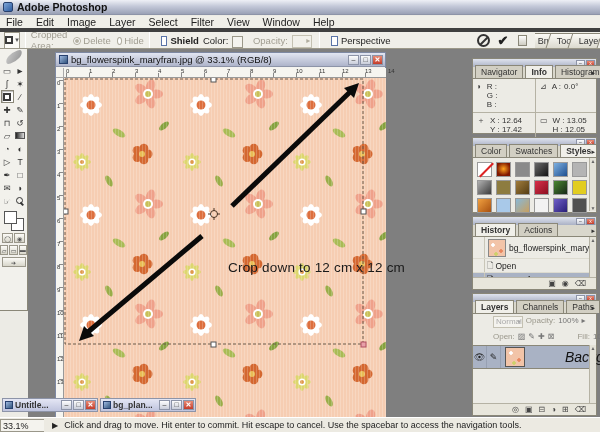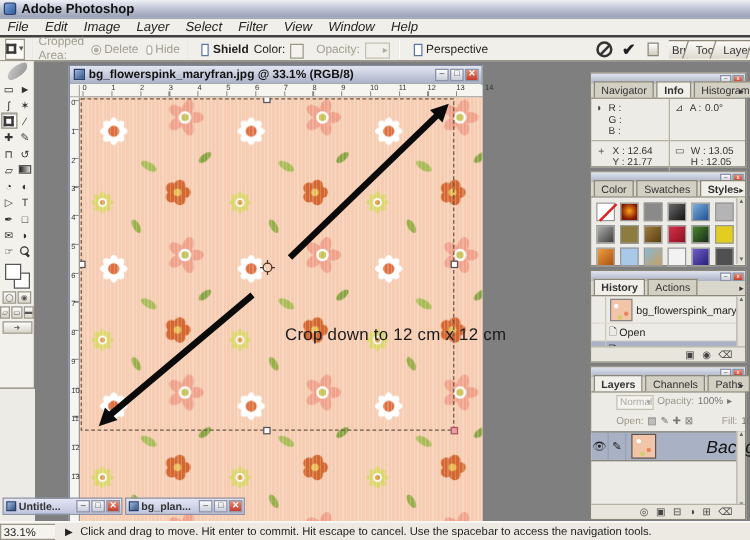--- a/index.html
+++ b/index.html
@@ -3,23 +3,23 @@
 <meta charset="utf-8">
 <style>
   *{margin:0;padding:0;box-sizing:border-box;}
   html,body{width:600px;height:432px;overflow:hidden;}
   body{font-family:"Liberation Sans",sans-serif;font-size:11px;background:#ecebe5;position:relative;-webkit-font-smoothing:none;}
   .abs{position:absolute;}
   
   #titlebar{left:0;top:0;width:600px;height:15px;background:linear-gradient(#eef0f6,#c3c8d8 45%,#9aa1b6);display:flex;align-items:center;gap:4px;padding-left:3px;border-bottom:1px solid #8d94a8;}
   #titlebar .appicon{width:10px;height:10px;background:linear-gradient(135deg,#7fa6d9,#2d5b9e);border:1px solid #27406e;border-radius:2px;}
   #titlebar .apptitle{font-weight:bold;font-size:10.5px;color:#111;}
-  #menubar{left:0;top:16px;width:600px;height:12px;display:flex;gap:13px;padding-left:6px;align-items:flex-start;background:#f0efe9;font-style:italic;}
+  #menubar{left:0;top:16px;width:600px;height:12px;display:flex;gap:13px;padding-left:6px;align-items:flex-start;background:#f0efe9;}
   .menu-item{font-size:10.5px;color:#222;cursor:default;}
-  #optionsbar{left:0;top:28px;width:600px;height:21px;background:#f0efe9;border-top:2px solid #404040;border-bottom:1px solid #9b9889;display:flex;align-items:center;font-size:9.5px;color:#444;}
+  #optionsbar{left:0;top:28px;width:600px;height:21px;background:#f0efe9;border-top:4px solid #404040;border-bottom:1px solid #9b9889;display:flex;align-items:center;font-size:9.5px;color:#444;}
   .toolbtn-box{width:26px;height:17px;margin-left:4px;border:1px solid #9b9889;background:#fbfaf6;display:flex;align-items:center;justify-content:center;gap:2px;}
   .vsep{width:1px;height:16px;background:#b6b3a4;margin:0 5px;border-right:1px solid #fff;}
   .grayed{color:#a09d91;}
   .radio{width:8px;height:8px;border:1px solid #b0ad9f;border-radius:50%;display:inline-block;margin:0 2px -1px 6px;background:#fff;}
   .radio.on::after{content:"";display:block;width:4px;height:4px;border-radius:50%;background:#b5b2a4;margin:1px;}
   .checkbox{width:10px;height:10px;border:1px solid #5a74a8;background:#fff;display:inline-block;margin:0 3px -2px 6px;}
   .colorswatch{width:17px;height:12px;border:1px solid #9b9889;background:#f4f3ee;display:inline-block;margin:0 4px -3px 4px;}
   .ddbox{width:34px;height:13px;border:1px solid #c4c1b2;background:#f1f0ea;display:inline-block;margin:0 2px -3px 4px;position:relative;}
   .ddbox::after{content:"▸";position:absolute;right:1px;top:0;font-size:8px;color:#b0ad9f;}
   #commit-group{display:flex;align-items:center;gap:8px;margin-left:86px;}
@@ -47,21 +47,21 @@
   #fgbg .fg{position:absolute;left:0;top:0;width:13px;height:13px;background:#fff;border:1px solid #555;z-index:2;}
   #fgbg .bg{position:absolute;right:0;bottom:0;width:13px;height:13px;background:#fff;border:1px solid #555;}
   .modrow{display:flex;justify-content:center;gap:1px;margin-top:2px;}
   .modbtn{width:11px;height:10px;border:1px solid #9a978a;background:linear-gradient(#fcfbf7,#d8d6ca);font-size:6px;color:#555;display:flex;align-items:center;justify-content:center;}
   
   #workarea{left:28px;top:49px;width:572px;height:368px;background:#7f7f7f;}
   
   #docwin{left:55px;top:52px;width:331px;height:365px;border:1px solid #7e89a3;background:#f4f3ee;z-index:2;}
   #doctitle{height:14px;background:linear-gradient(#e2e6f2,#aeb4ca);display:flex;align-items:center;padding:0 2px 0 3px;border-bottom:1px solid #8d94a8;}
   #doctitle .dicon{width:9px;height:9px;background:linear-gradient(135deg,#9db8e0,#33557e);border:1px solid #27406e;margin-right:3px;flex:none;}
-  #doctitle .dtext{font-size:9.5px;font-weight:bold;color:#111;white-space:nowrap;overflow:hidden;flex:1;}
+  #doctitle .dtext{font-size:9.5px;font-weight:normal;color:#111;white-space:nowrap;overflow:hidden;flex:1;}
   .winbtns{display:flex;gap:1px;flex:none;}
   .wbtn{width:11px;height:10px;border:1px solid #8d94a8;background:linear-gradient(#fdfdfd,#c9cdda);font-size:7px;line-height:8px;text-align:center;color:#333;}
   .wbtn.close{background:linear-gradient(#e88a74,#c43c2a);color:#fff;font-weight:bold;}
   #rulcorner{left:0px;top:15px;width:8px;height:10px;background:#f4f3ee;border-right:1px solid #aaa;border-bottom:1px solid #aaa;position:absolute;}
   #hruler{left:8px;top:15px;width:322px;height:10px;position:absolute;background:#f6f5f0;border-bottom:1px solid #999;
     background-image:repeating-linear-gradient(90deg,#888 0 1px,transparent 1px 23px);background-size:100% 4px;background-position:2px bottom;background-repeat:repeat-x;}
   .hrnum{position:absolute;top:0;font-size:6px;color:#333;}
   #vruler{left:0;top:25px;width:8px;height:339px;position:absolute;background:#f6f5f0;border-right:1px solid #999;
     background-image:repeating-linear-gradient(180deg,#888 0 1px,transparent 1px 23px);background-size:4px 100%;background-position:right 2px;background-repeat:repeat-y;}
   .vrnum{position:absolute;left:1px;font-size:6px;color:#333;}
@@ -377,21 +377,21 @@
       <div class="info-row">
           <span class="info-ico">⊿</span>
         <span>A :</span>
         <span>0.0°</span>
         </div>
     </div>
     <div class="info-cell bl">
       <div class="info-row">
           <span class="info-ico">＋</span>
         <span><span>X :</span> <span>12.64</span><br>
-        <span>Y :</span> <span>21.77</span></span>
+        <span>Y :</span> <span>17.42</span></span>
         </div>
     </div>
     <div class="info-cell br">
       <div class="info-row">
           <span class="info-ico">▭</span>
         <span><span>W :</span> <span>13.05</span><br>
         <span>H :</span> <span>12.05</span></span>
         </div>
     </div>
   </div>

